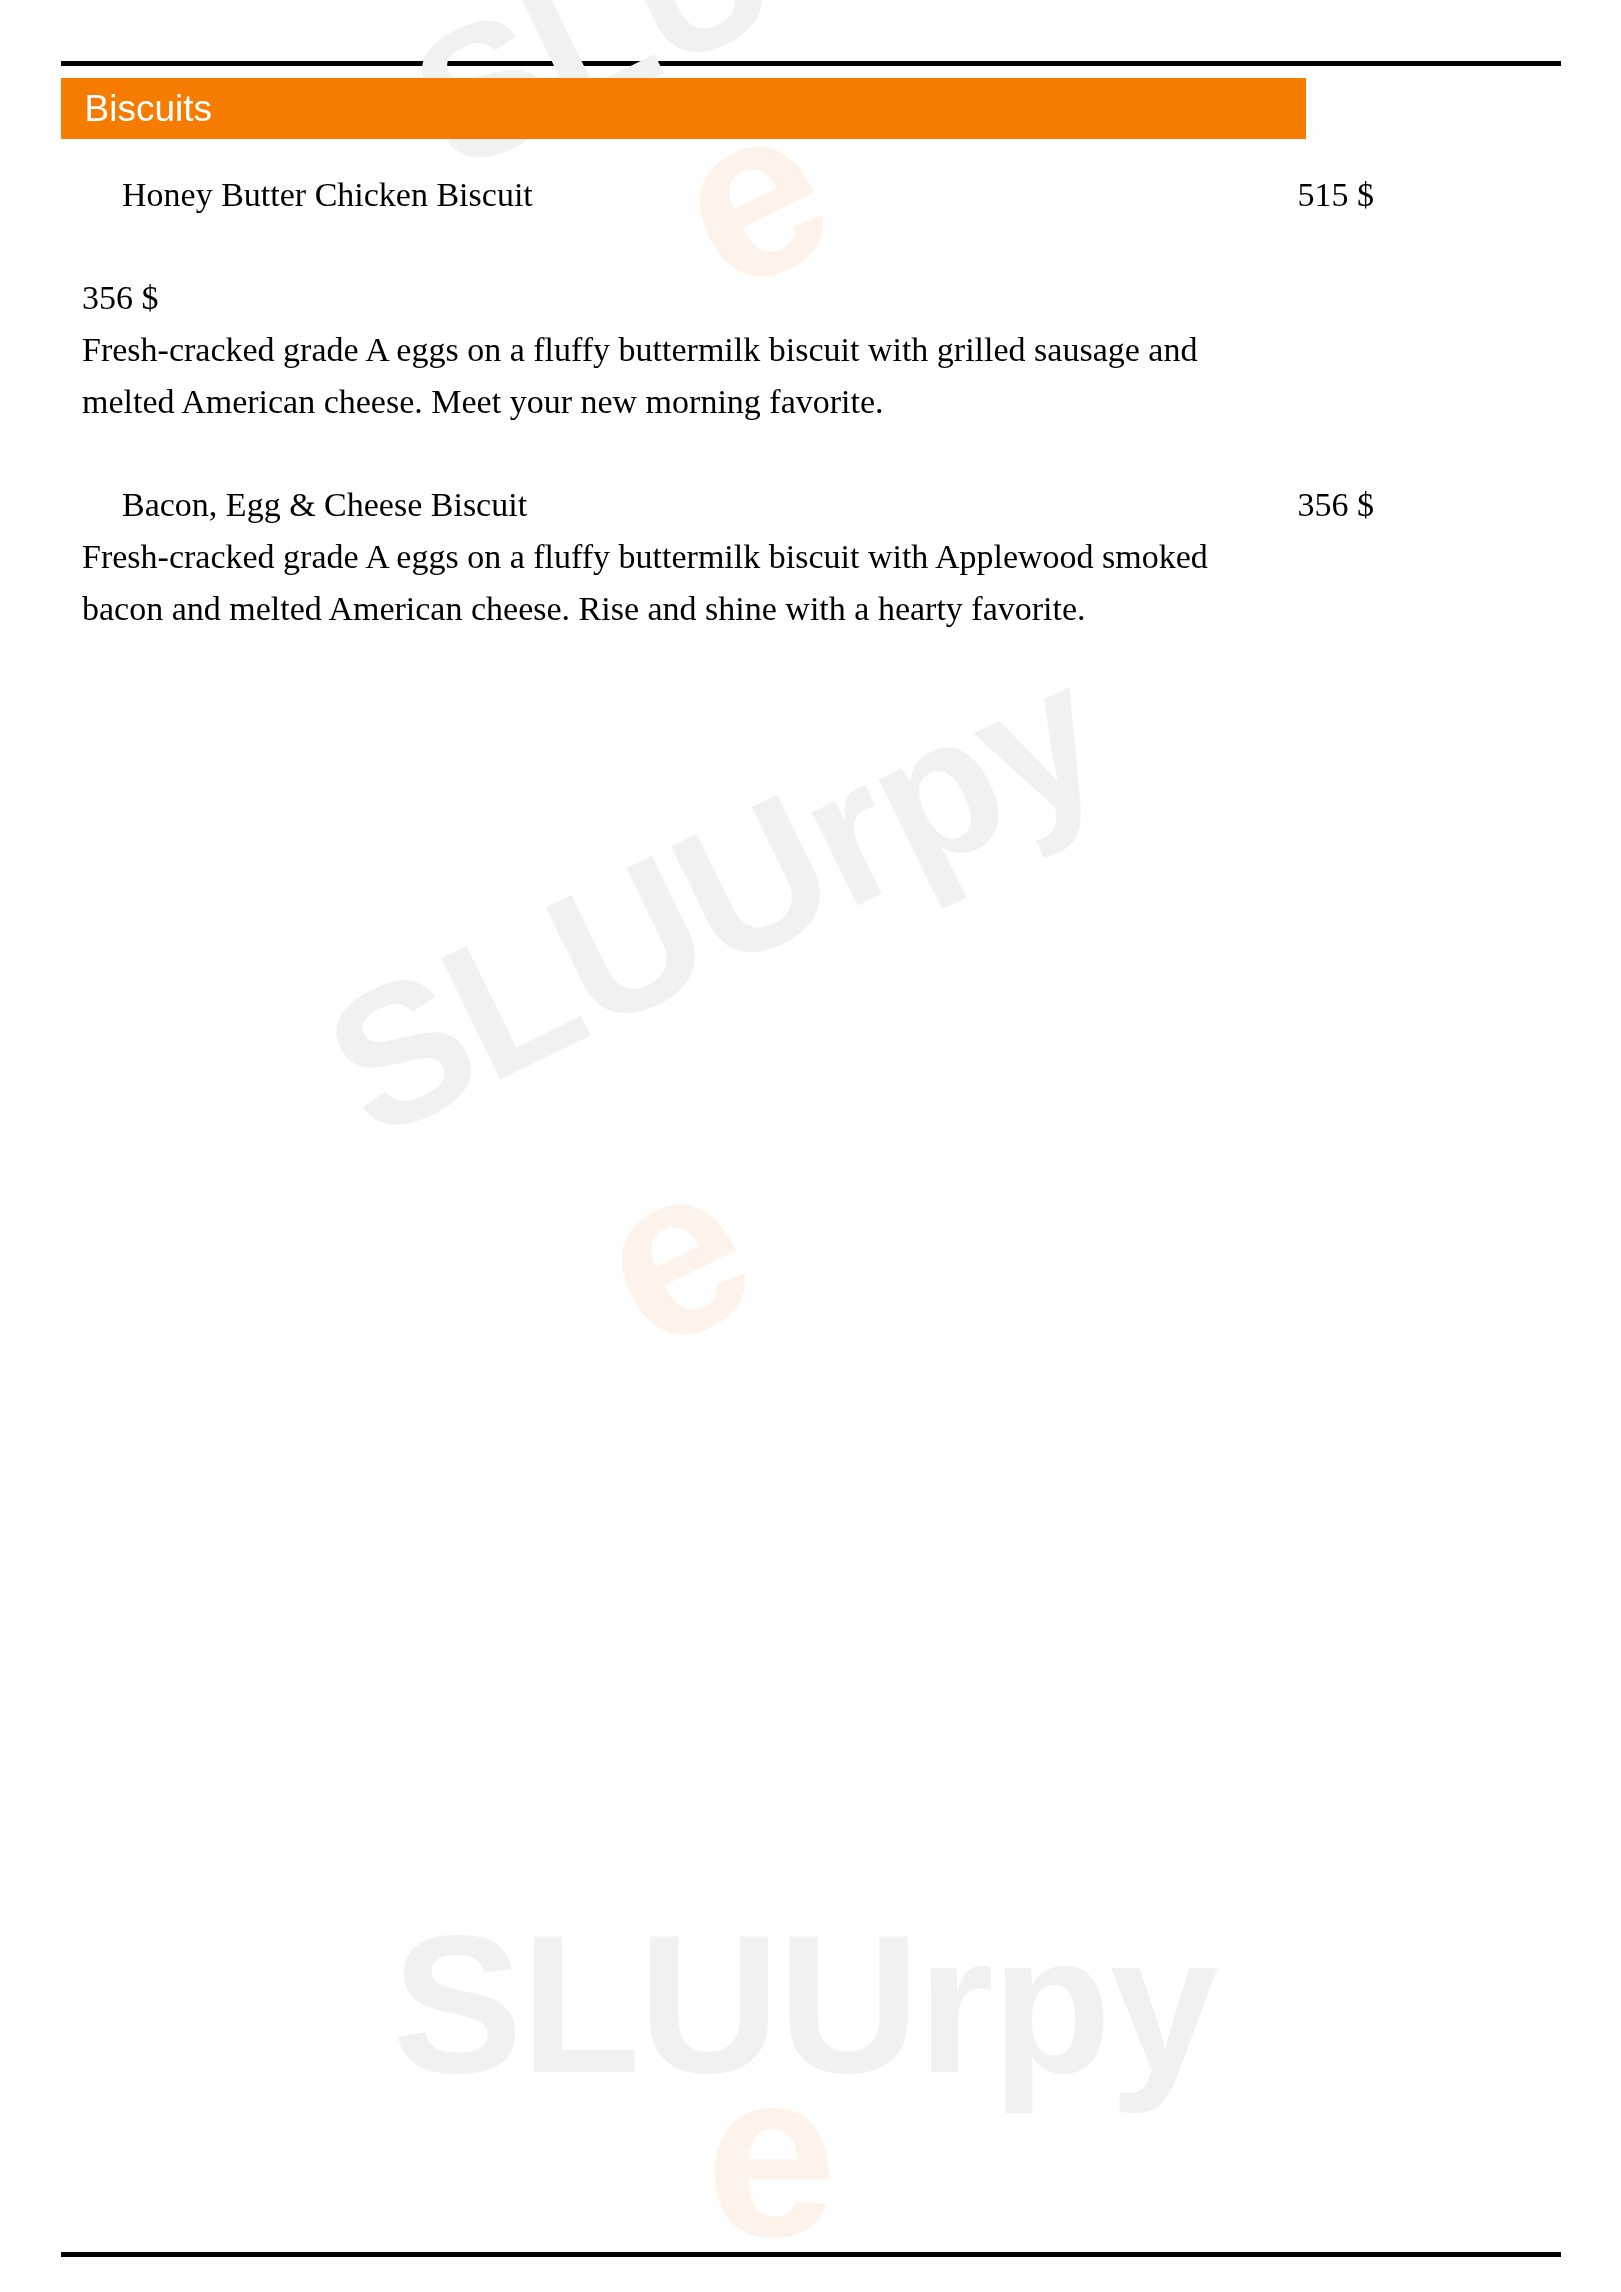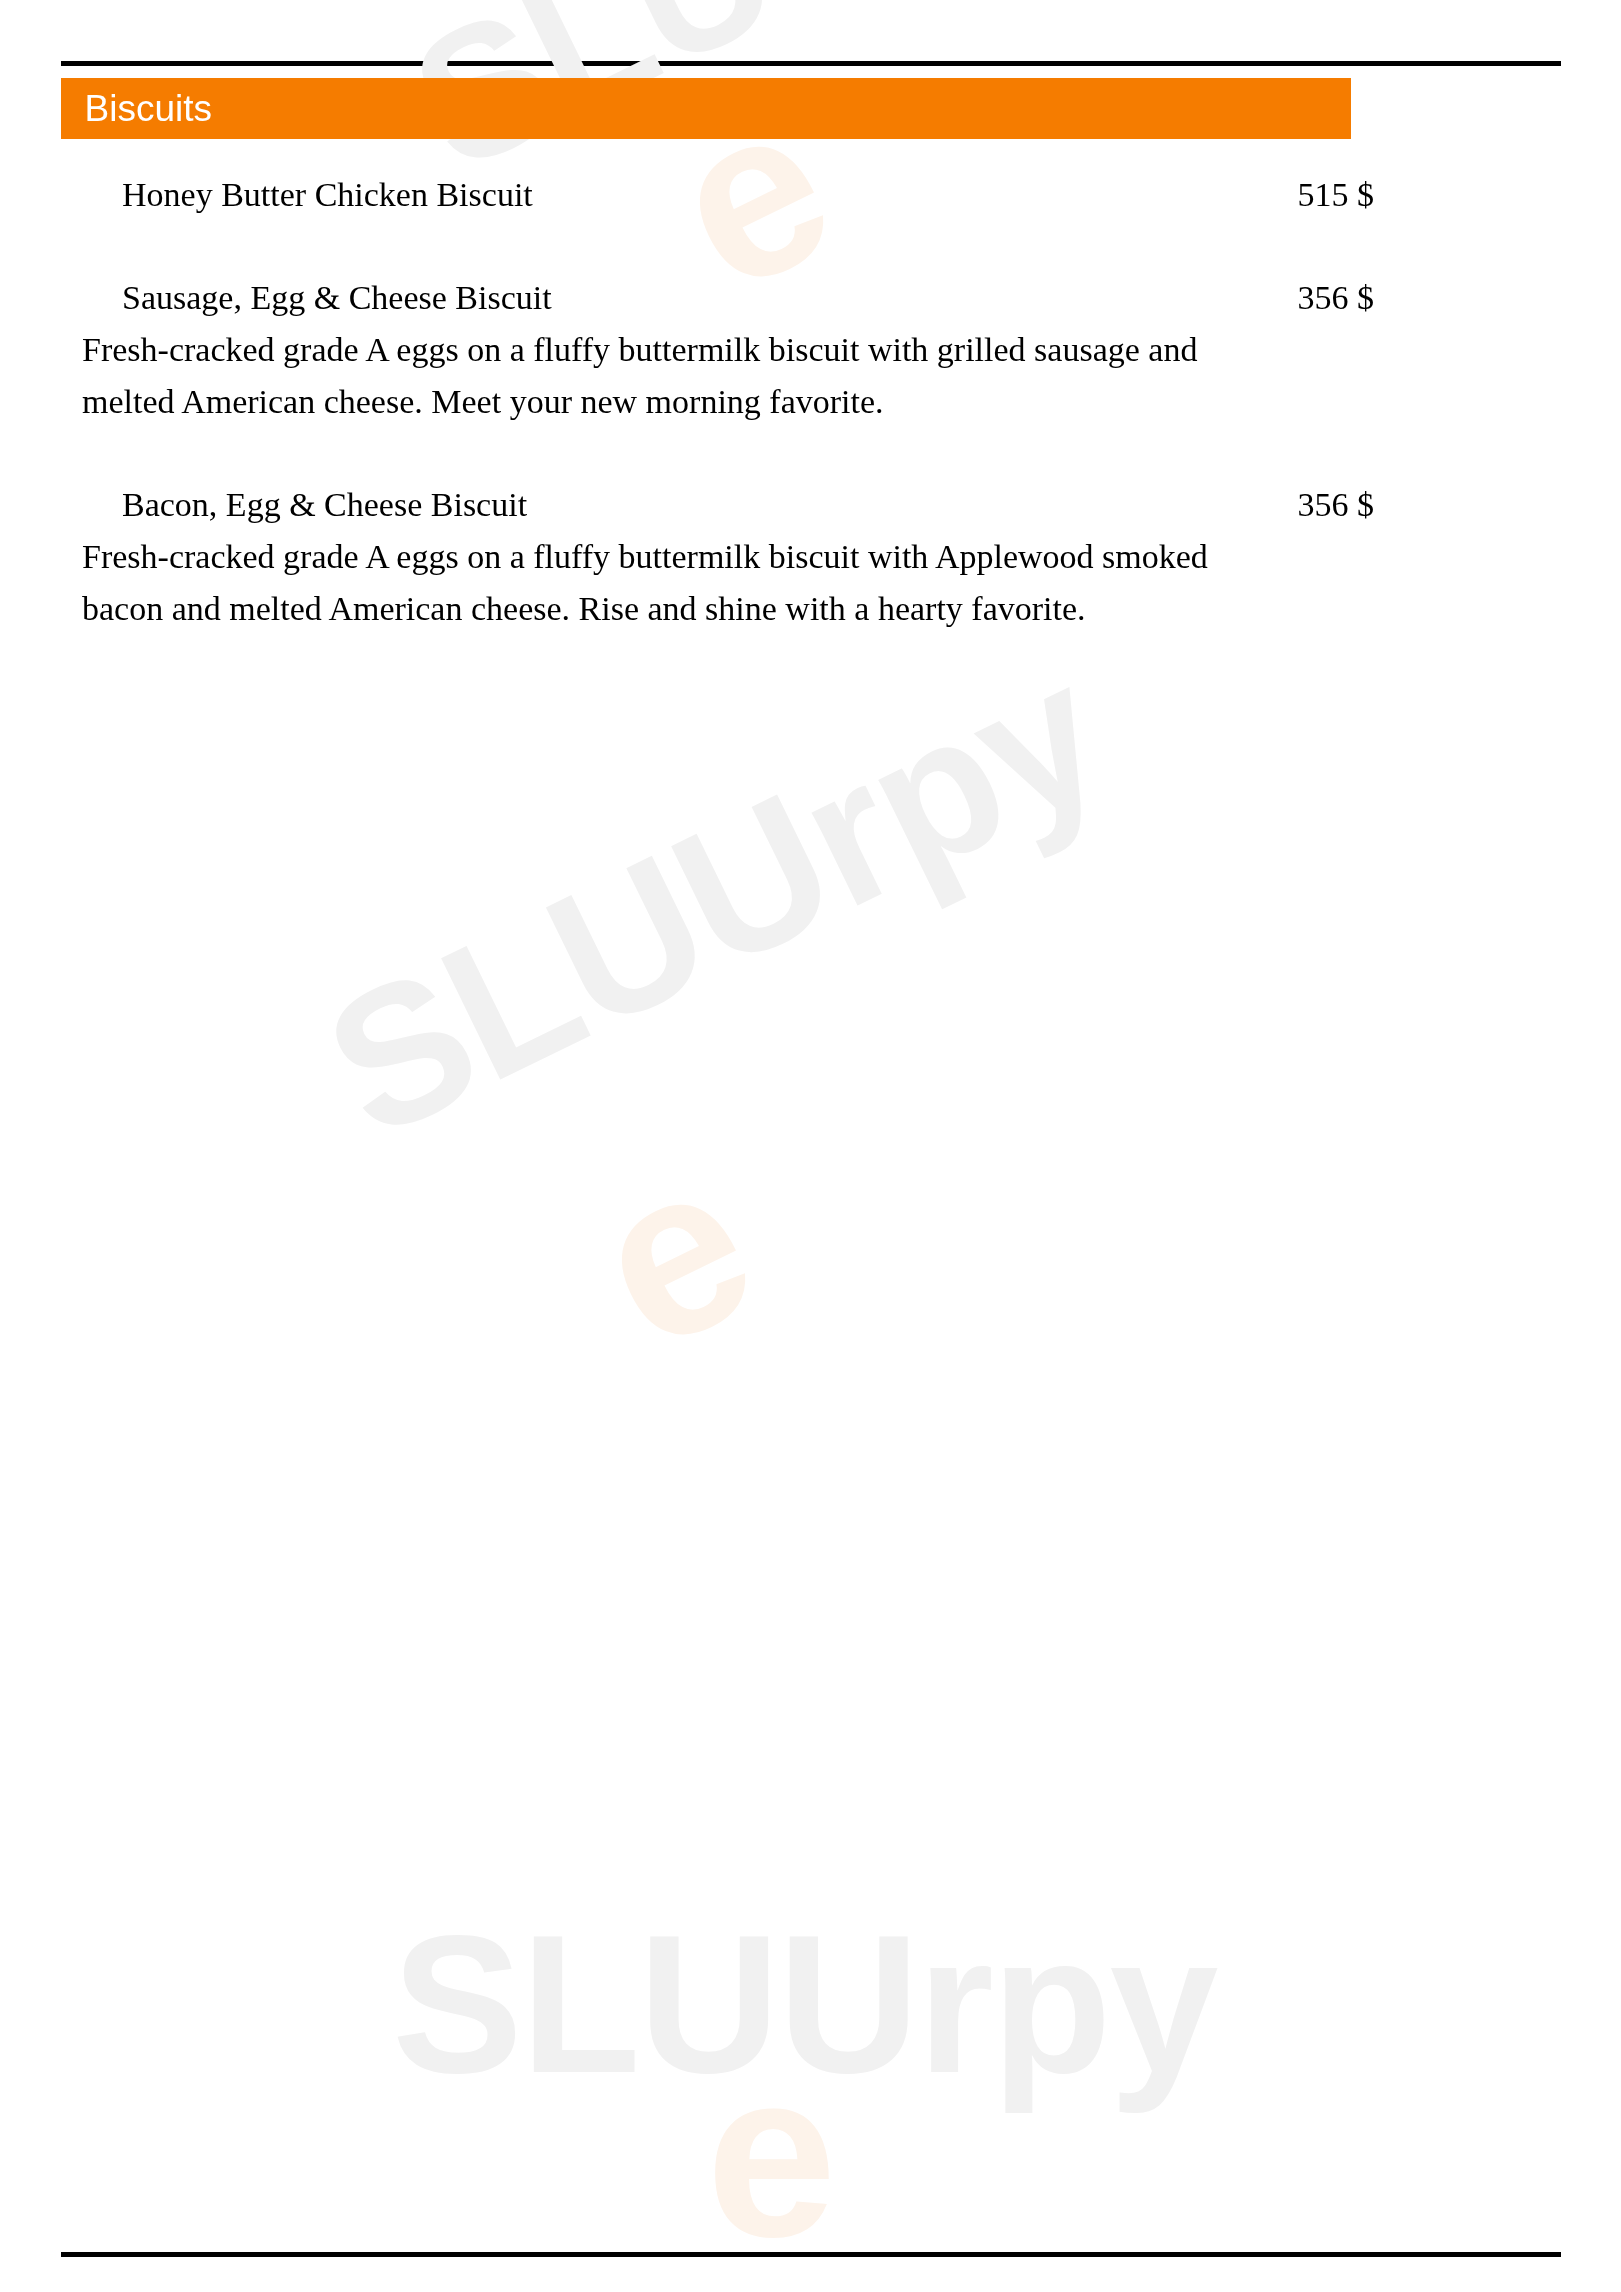--- a/index.html
+++ b/index.html
@@ -85,21 +85,20 @@
   .sw-3 { left: 706px; top: 2019px; font-size: 235px; }
 
   
   .section-bar {
     position: absolute;
     left: 61px;
     top: 78px;
     width: 1245px;
     height: 61px;
     background: #f57c00;
-    padding-left: 45px;
   }
   .section-title {
     position: absolute;
     left: 23.5px;
     top: 5.9px;
     font-family: "Liberation Sans", sans-serif;
     font-size: 37px;
     color: #ffffff;
     line-height: 49px;
   }
@@ -166,21 +165,20 @@
 
     <div class="item">
       <div class="item-head">
         <div class="item-name">Honey Butter Chicken Biscuit</div>
         <div class="item-price">515 $</div>
       </div>
     </div>
 
     <div class="item">
       <div class="item-head">
-        <div class="item-name">Sausage, Egg &amp; Cheese Biscuit</div>
         <div class="item-price">356 $</div>
       </div>
       <div class="item-desc narrow">Fresh-cracked grade A eggs on a fluffy buttermilk biscuit with grilled sausage and melted American cheese. Meet your new morning favorite.</div>
     </div>
 
     <div class="item">
       <div class="item-head">
         <div class="item-name">Bacon, Egg &amp; Cheese Biscuit</div>
         <div class="item-price">356 $</div>
       </div>

